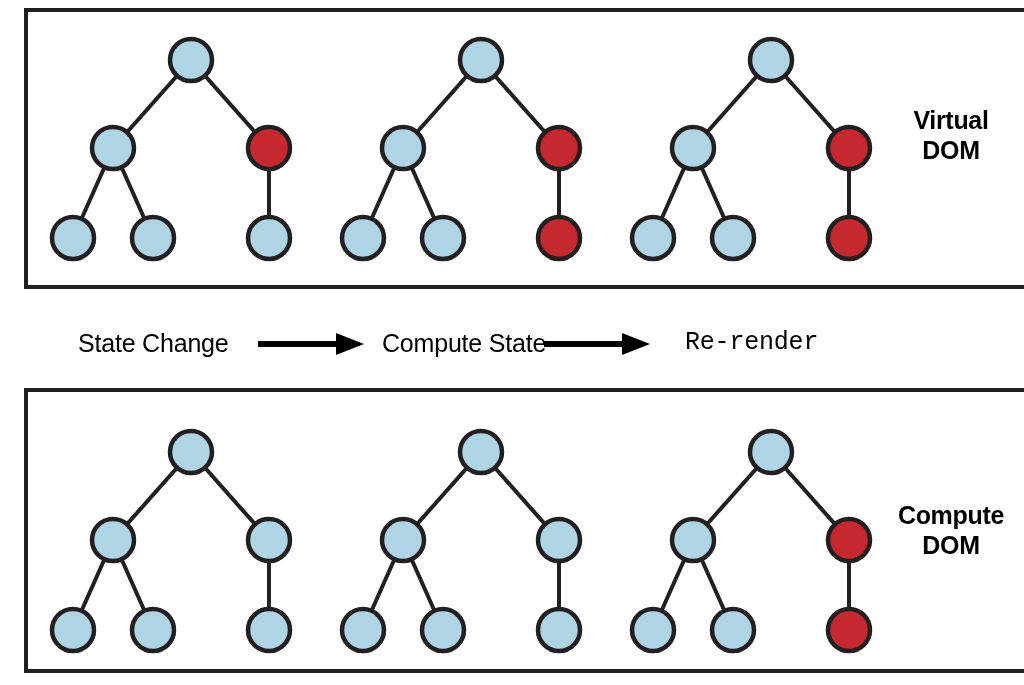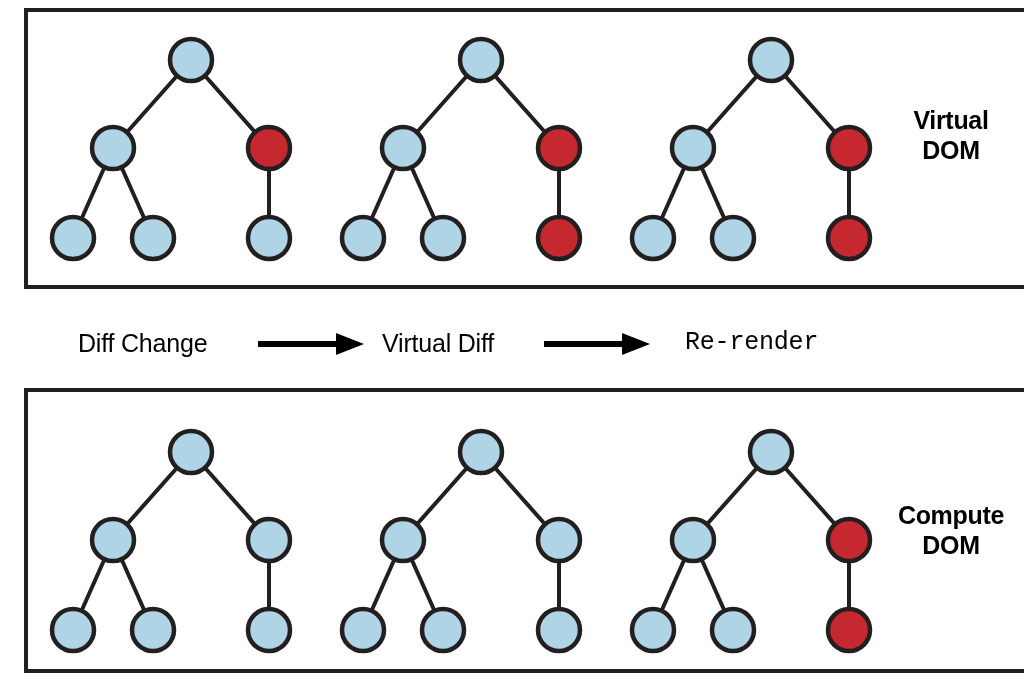--- a/index.html
+++ b/index.html
@@ -101,28 +101,28 @@
     <div>Virtual</div>
     <div>DOM</div>
   </div>
 
   <div class="panel-label" id="label-browser-dom">
     <div>Compute</div>
     <div>DOM</div>
   </div>
 
   <div class="flow-row">
-    <div class="flow-text" id="flow-step-0">Diff Change</div>
+    <div class="flow-text" id="flow-step-0">State Change</div>
     <div class="flow-arrow" id="flow-arrow-0">
       <svg width="110" height="24" viewBox="0 0 110 24" aria-hidden="true">
         <line x1="2" y1="12" x2="84" y2="12" stroke="#000000" stroke-width="6"></line>
         <polygon points="80,1 108,12 80,23" fill="#000000"></polygon>
       </svg>
     </div>
-    <div class="flow-text" id="flow-step-1">Virtual Diff</div>
+    <div class="flow-text" id="flow-step-1">Compute State</div>
     <div class="flow-arrow" id="flow-arrow-1">
       <svg width="110" height="24" viewBox="0 0 110 24" aria-hidden="true">
         <line x1="2" y1="12" x2="84" y2="12" stroke="#000000" stroke-width="6"></line>
         <polygon points="80,1 108,12 80,23" fill="#000000"></polygon>
       </svg>
     </div>
     <div class="flow-text" id="flow-step-2">Re-render</div>
   </div>
 
   <div id="trees-layer">

